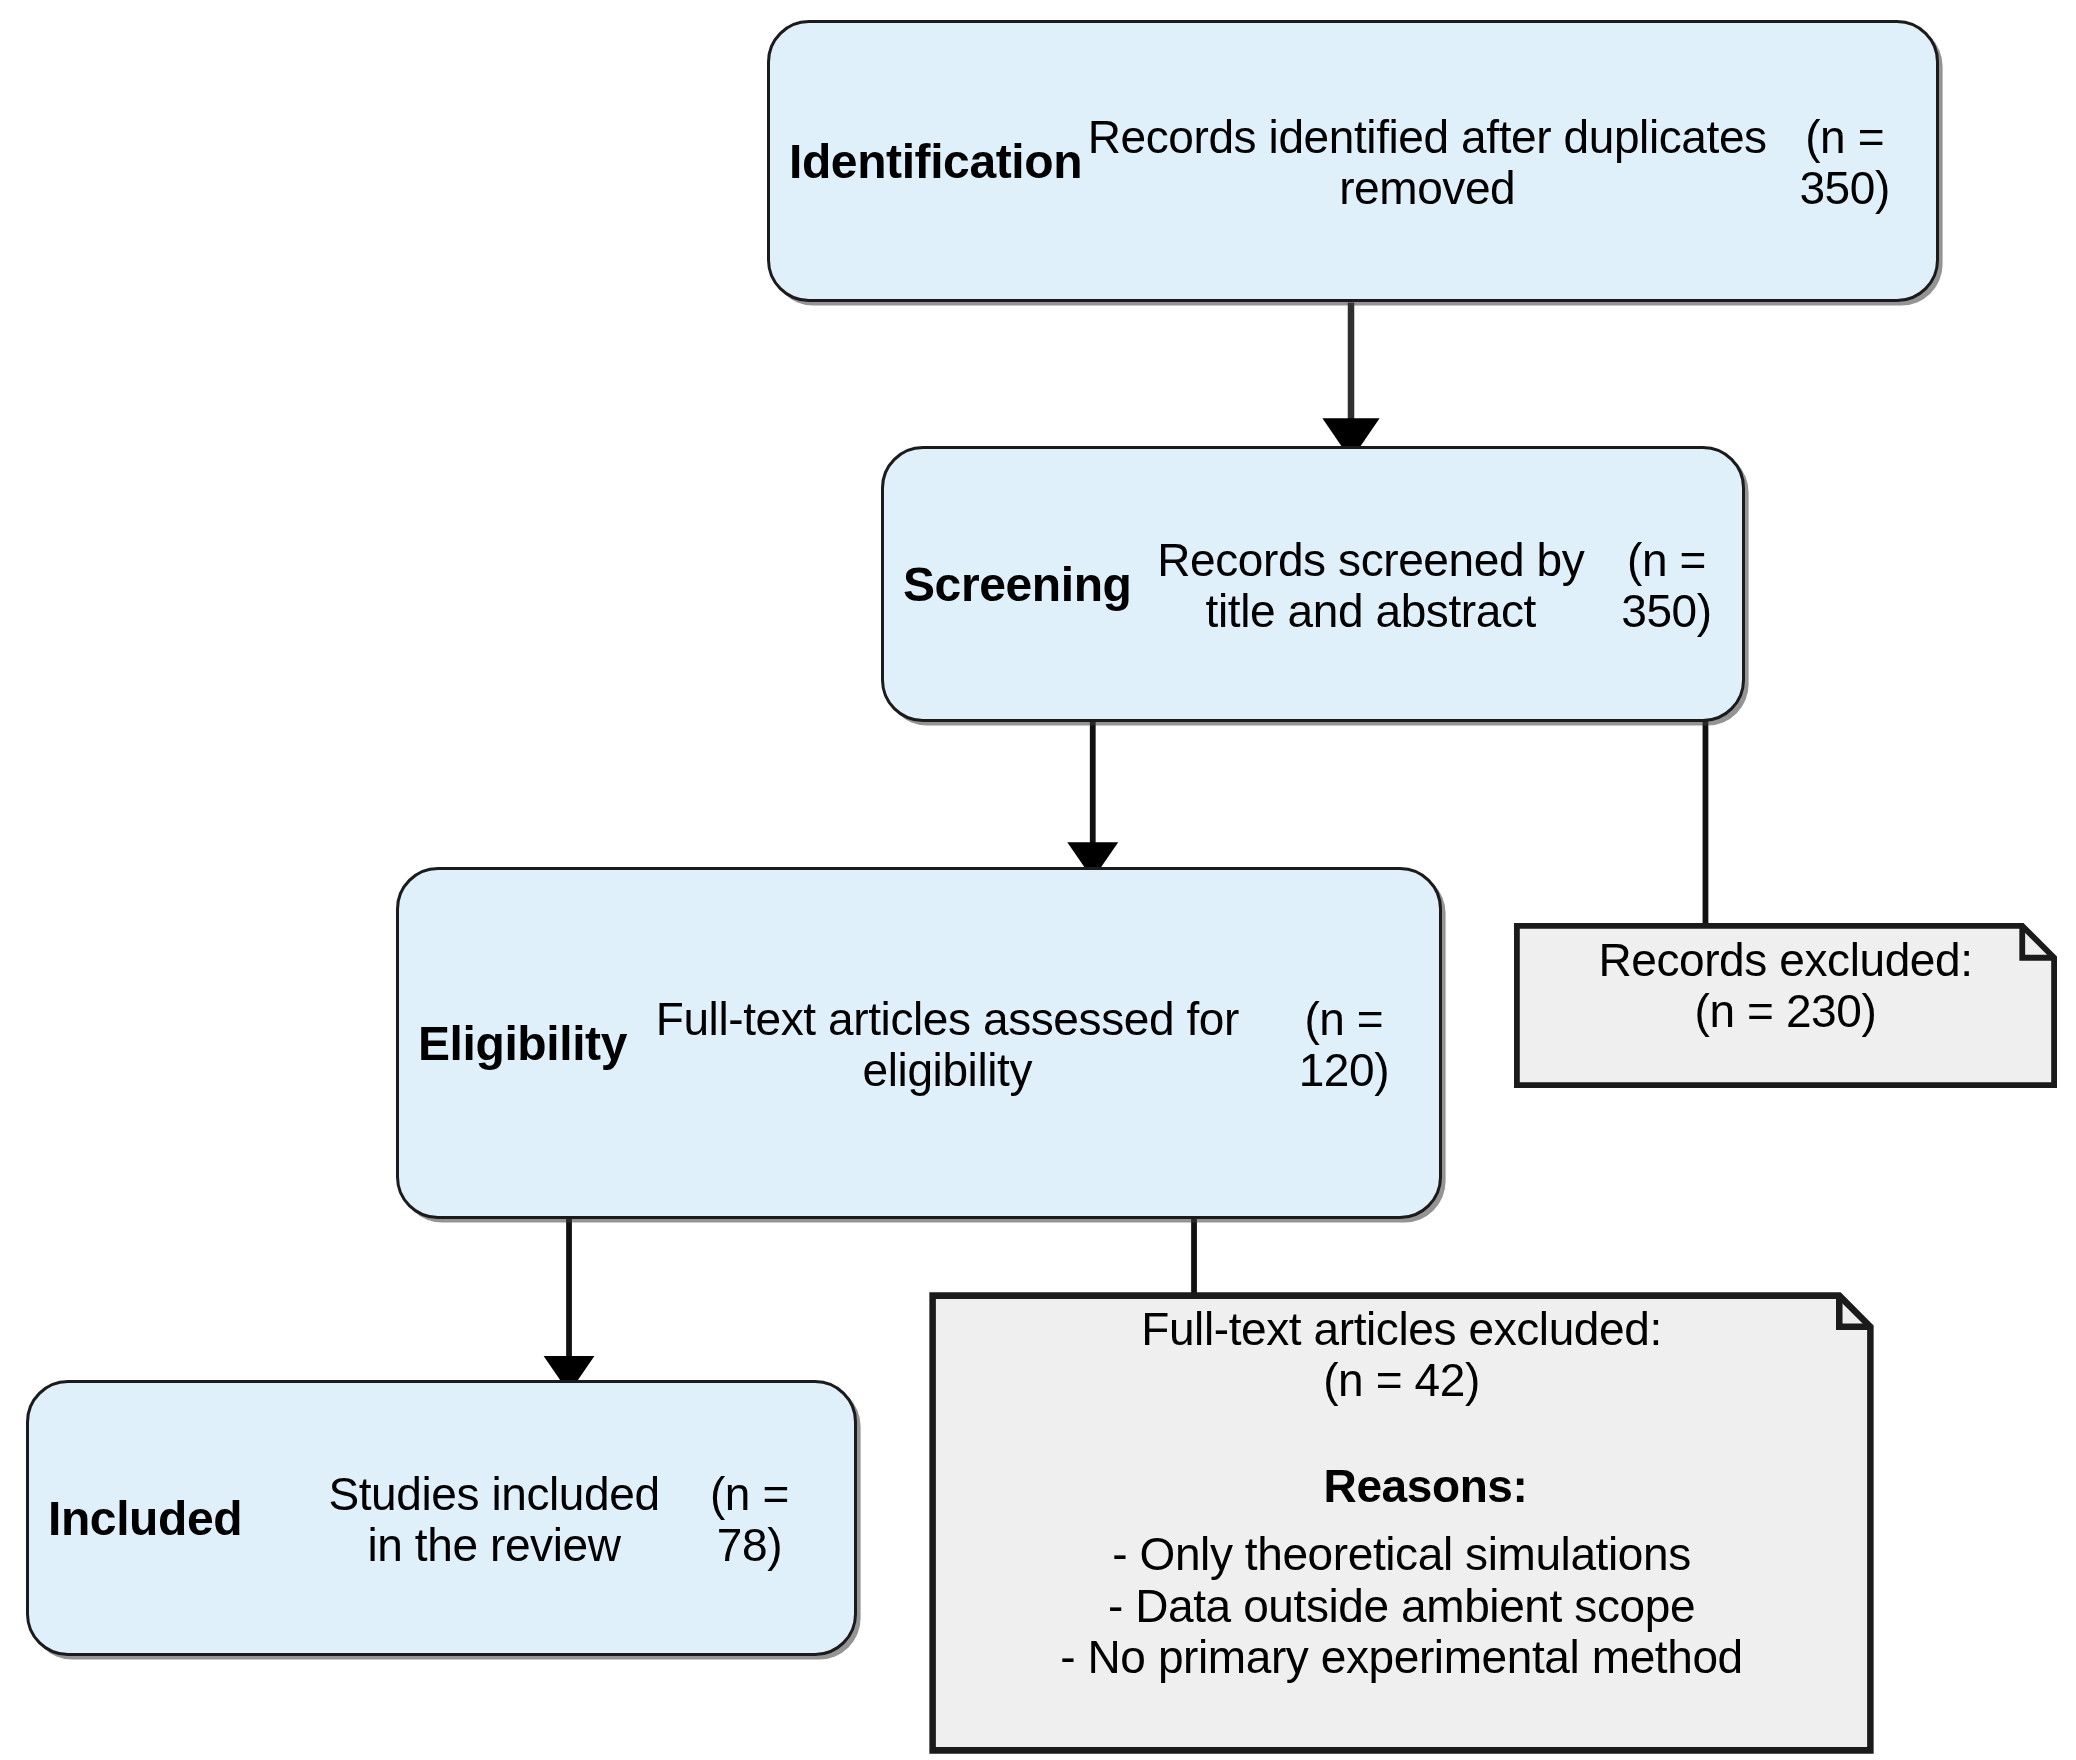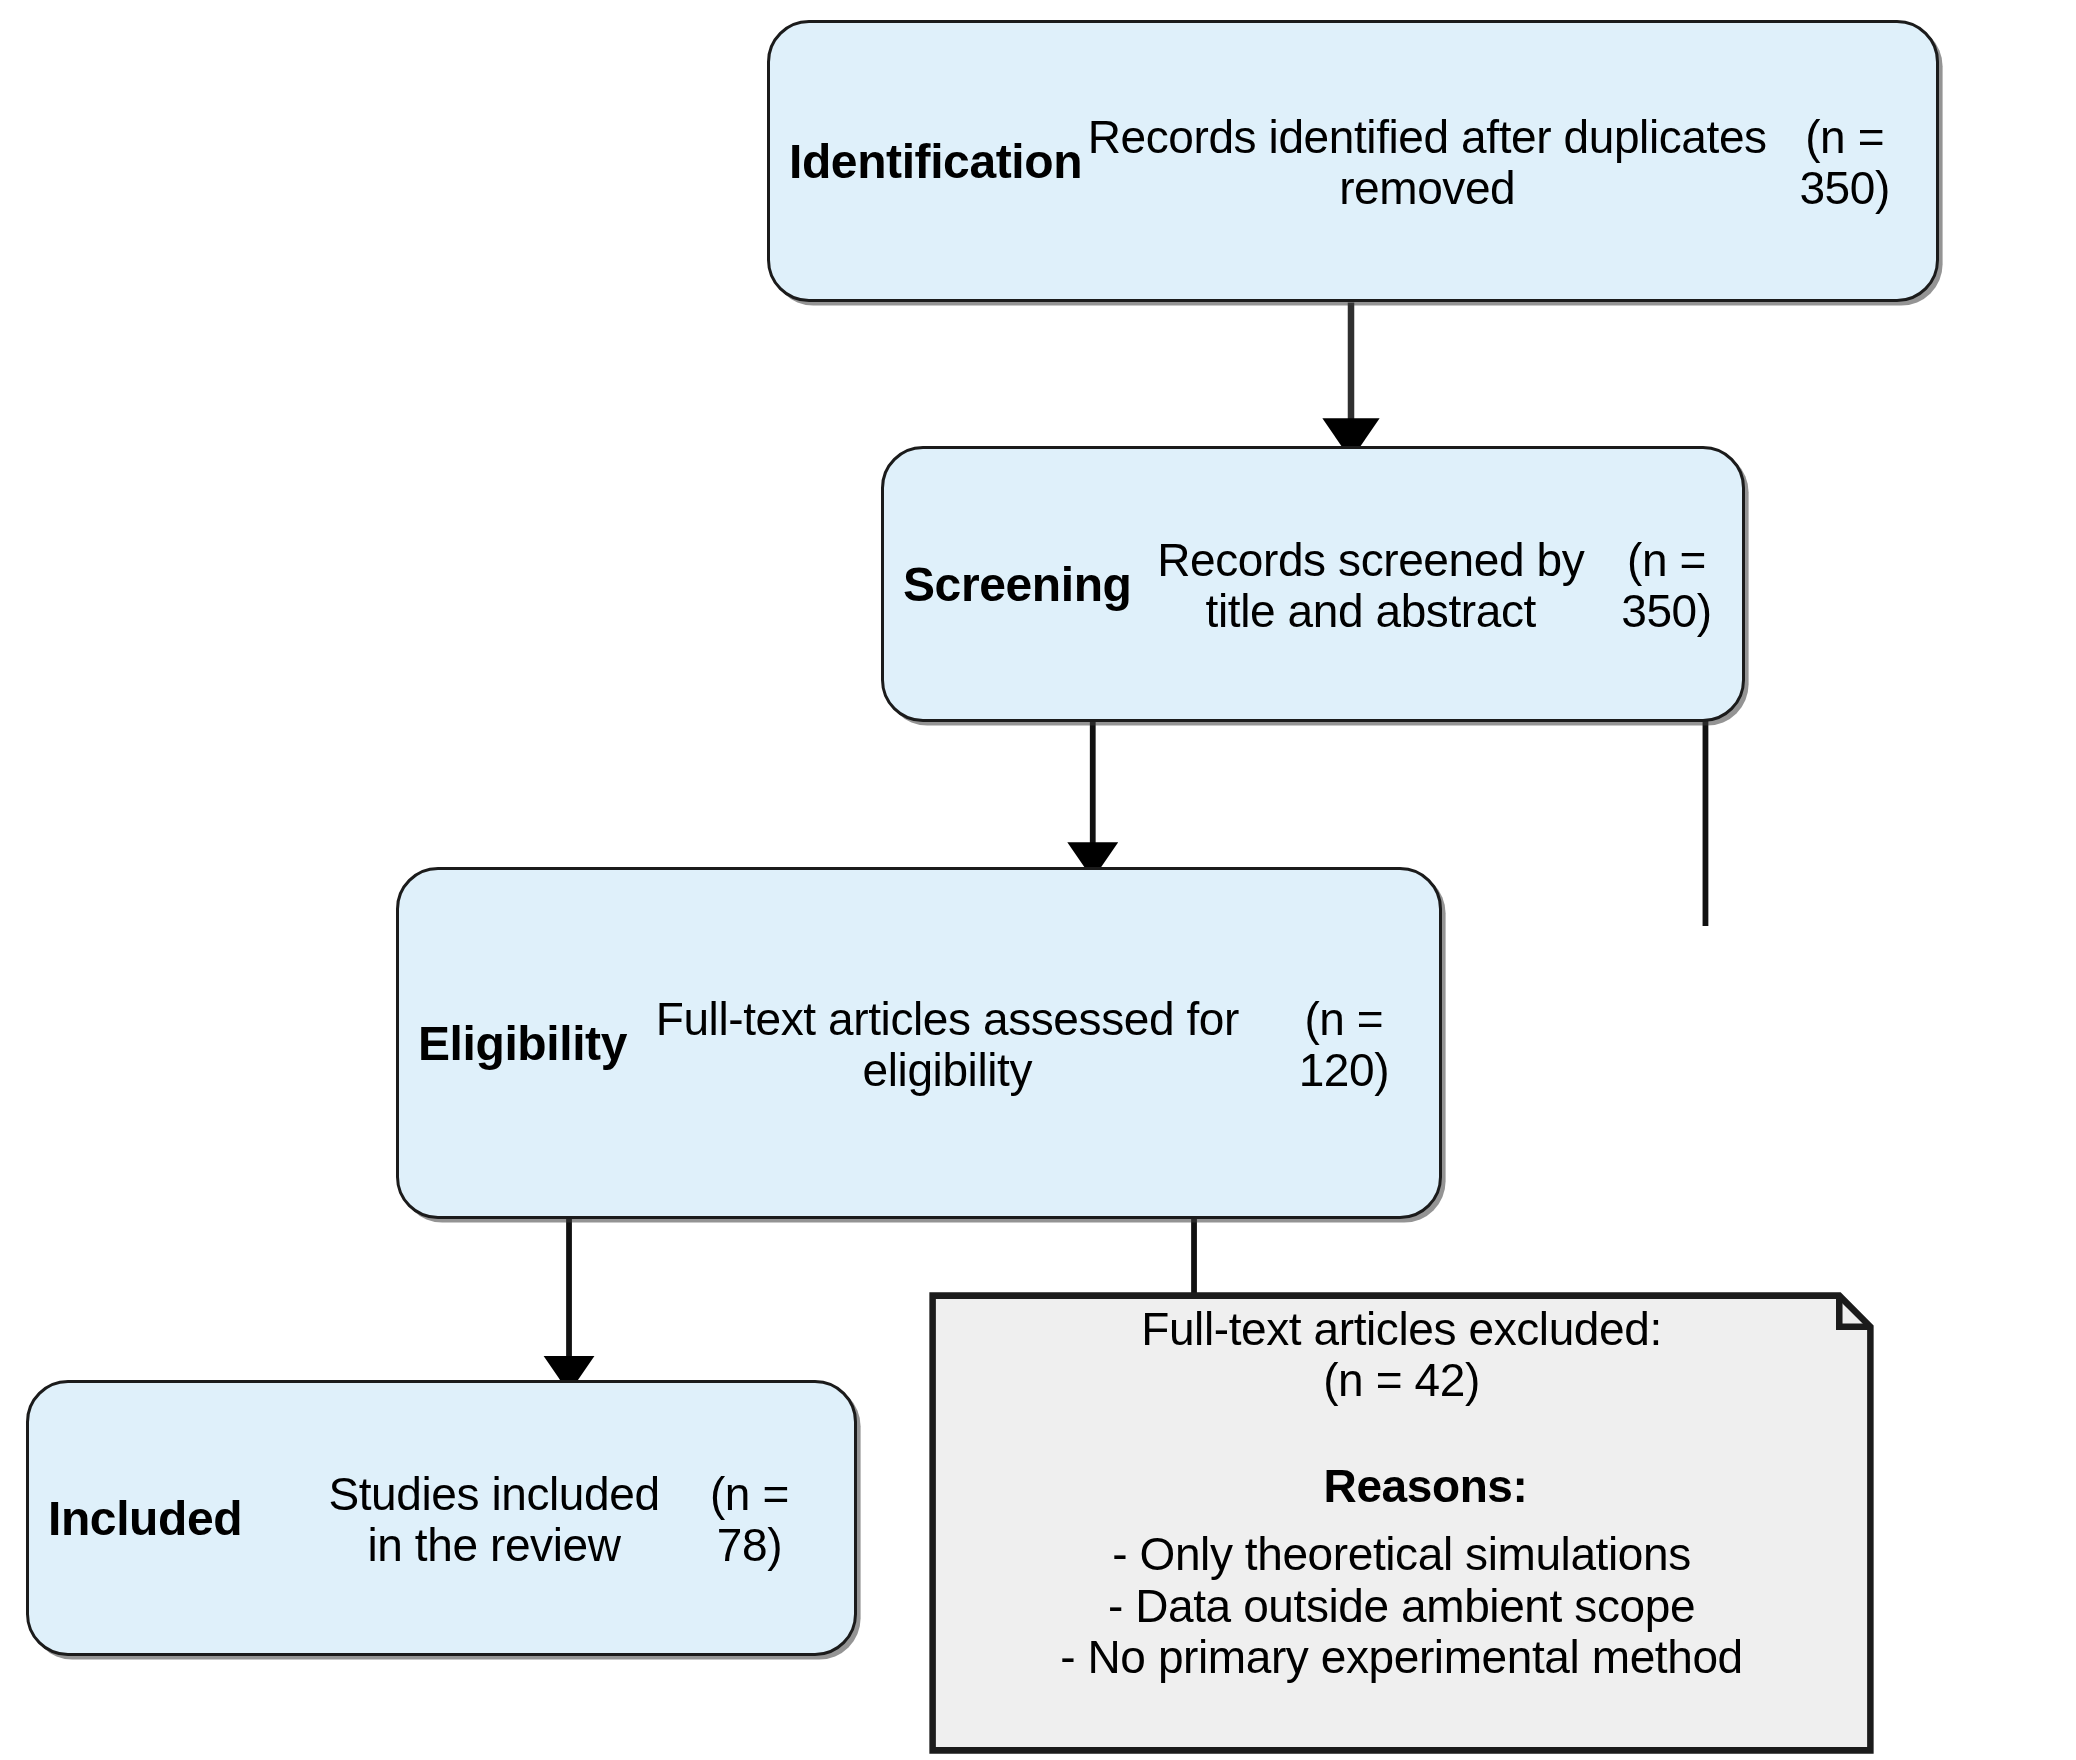--- a/index.html
+++ b/index.html
@@ -159,20 +159,30 @@
   </div>
 
   <div class="node stage" style="left:26px; top:1380px; width:831px; height:276px;gap:41px;">
     <div class="stage-title">Included</div>
     <div class="spacer"></div>
     <div class="stage-body">Studies included in the review</div>
     <div class="stage-body">(n = 78)</div>
     <div class="spacer"></div>
   </div>
 
+  <div class="note-wrap" style="left:1514px; top:923px; width:543px; height:165px;">
+    <svg class="note-shape" viewBox="0 0 750 228" preserveAspectRatio="none">
+      <path d="M4,4 L702,4 L746,48 L746,224 L4,224 Z" fill="#efefef" stroke="#1b1b1b" stroke-width="8" stroke-linejoin="miter"></path>
+      <path d="M702,4 L702,48 L746,48" fill="none" stroke="#1b1b1b" stroke-width="8"></path>
+    </svg>
+    <div class="note-content">
+      <div class="note-line">Records excluded:</div>
+      <div class="note-line">(n = 230)</div>
+    </div>
+  </div>
 
   <div class="note-wrap" style="left:929px; top:1292px; width:945px; height:462px;">
     <svg class="note-shape" viewBox="0 0 1306 638" preserveAspectRatio="none">
       <path d="M5,5 L1258,5 L1301,48 L1301,633 L5,633 Z" fill="#efefef" stroke="#1b1b1b" stroke-width="9" stroke-linejoin="miter"></path>
       <path d="M1258,5 L1258,48 L1301,48" fill="none" stroke="#1b1b1b" stroke-width="9"></path>
     </svg>
     <div class="note-content">
       <div class="note-line">Full-text articles excluded:</div>
       <div class="note-line">(n = 42)</div>
       <div class="note-gap"></div>

